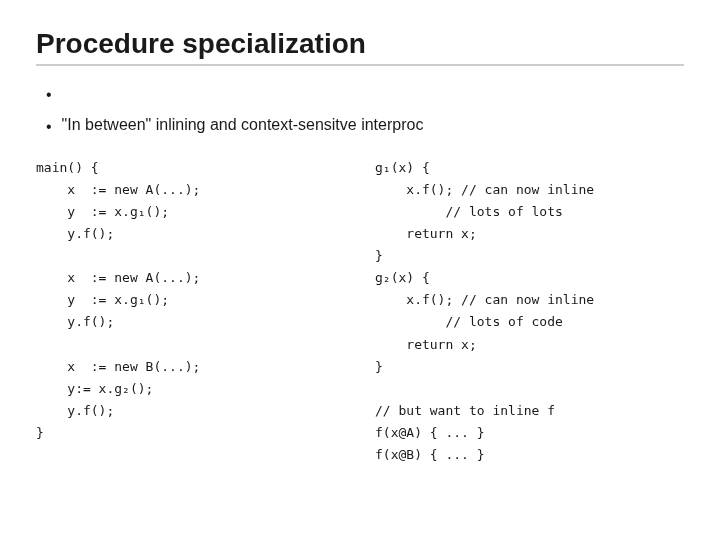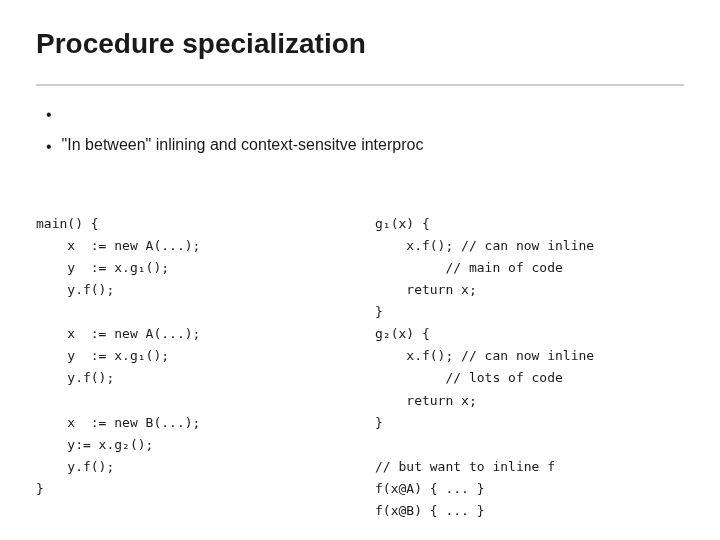--- a/index.html
+++ b/index.html
@@ -22,21 +22,21 @@
       padding: 28px 36px 20px 36px;
       background: #ffffff;
       position: relative;
     }
 
     .slide-title {
       font-size: 28px;
       font-weight: bold;
       color: #1a1a1a;
       margin-bottom: 10px;
-      padding-bottom: 24px;
+      padding-bottom: 4px;
       border-bottom: 2px solid #cccccc;
     }
 
     .bullets {
       margin-top: 16px;
       margin-bottom: 18px;
       padding-left: 10px;
     }
 
     .bullet-item {
@@ -68,21 +68,20 @@
       flex: 1;
     }
 
     .code-right {
       flex: 1;
     }
 
     .code-block {
       white-space: pre;
       line-height: 1.7;
-      margin-top: 36px;
     }
   </style>
 </head>
 <body>
 
 <div class="slide-container">
 
   <div class="slide-title">Procedure specialization</div>
 
   <div class="bullets">
@@ -107,21 +106,21 @@
     y.f();
 
     x  := new B(...);
     y:= x.g₂();
     y.f();
 }</pre>
     </div>
     <div class="code-right">
       <pre class="code-block">g₁(x) {
     x.f(); // can now inline
-         // main of code
+         // lots of lots
     return x;
 }
 g₂(x) {
     x.f(); // can now inline
          // lots of code
     return x;
 }
 
 // but want to inline f
 f(x@A) { ... }

